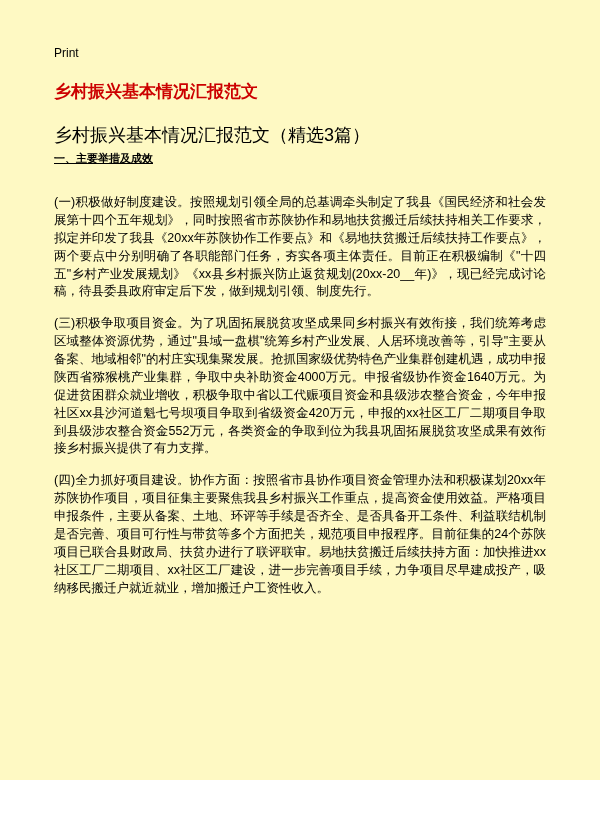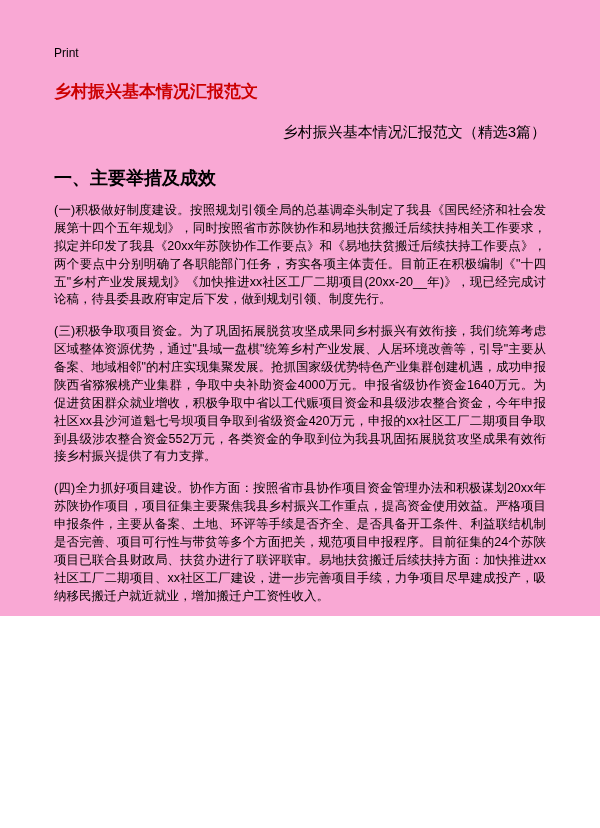--- a/index.html
+++ b/index.html
@@ -2,56 +2,56 @@
 <html><head>
 <meta charset="utf-8">
 <style>
   html, body {
     margin: 0;
     padding: 0;
     background: #ffffff;
   }
   .page {
     width: 600px;
-    height: 616px;
+    height: 780px;
     box-sizing: border-box;
     padding: 46px 54px 30px 54px;
-    background: #f9a8d4;
+    background: #fef9c3;
     color: #000000;
     font-family: "Liberation Sans", sans-serif;
     overflow: hidden;
   }
   .print-link {
     font-size: 12px;
     color: #000000;
     margin-bottom: 20px;
     cursor: pointer;
     width: max-content;
   }
   .doc-title {
     margin: 0 0 20px 0;
     font-size: 17px;
     font-weight: bold;
     color: #cc0000;
   }
   .doc-subtitle {
-    font-size: 15px;
+    font-size: 18px;
     font-weight: normal;
-    margin-bottom: 24px;
-    text-align: right;
+    margin-bottom: 4px;
   }
   .section-heading {
     font-size: 12.5px;
     font-weight: bold;
     margin-bottom: 14px;
   }
   .sub-heading {
-    font-size: 18px;
+    font-size: 11px;
     font-weight: bold;
-    margin-bottom: 12px;
+    margin-bottom: 28px;
+    text-decoration: underline;
   }
   p.body-para {
     margin: 0 0 14px 0;
     font-size: 12.5px;
     line-height: 1.43;
     text-align: justify;
     word-break: break-all;
   }
 </style>
 </head>
@@ -61,20 +61,20 @@
 
   <div class="print-link">Print</div>
 
   <h1 class="doc-title">乡村振兴基本情况汇报范文</h1>
 
   <div class="doc-subtitle">乡村振兴基本情况汇报范文（精选3篇）</div>
 
 
   <div class="sub-heading">一、主要举措及成效</div>
 
-  <p class="body-para">(一)积极做好制度建设。按照规划引领全局的总基调牵头制定了我县《国民经济和社会发展第十四个五年规划》，同时按照省市苏陕协作和易地扶贫搬迁后续扶持相关工作要求，拟定并印发了我县《20xx年苏陕协作工作要点》和《易地扶贫搬迁后续扶持工作要点》，两个要点中分别明确了各职能部门任务，夯实各项主体责任。目前正在积极编制《"十四五"乡村产业发展规划》《加快推进xx社区工厂二期项目(20xx-20__年)》，现已经完成讨论稿，待县委县政府审定后下发，做到规划引领、制度先行。</p>
+  <p class="body-para">(一)积极做好制度建设。按照规划引领全局的总基调牵头制定了我县《国民经济和社会发展第十四个五年规划》，同时按照省市苏陕协作和易地扶贫搬迁后续扶持相关工作要求，拟定并印发了我县《20xx年苏陕协作工作要点》和《易地扶贫搬迁后续扶持工作要点》，两个要点中分别明确了各职能部门任务，夯实各项主体责任。目前正在积极编制《"十四五"乡村产业发展规划》《xx县乡村振兴防止返贫规划(20xx-20__年)》，现已经完成讨论稿，待县委县政府审定后下发，做到规划引领、制度先行。</p>
 
 
   <p class="body-para">(三)积极争取项目资金。为了巩固拓展脱贫攻坚成果同乡村振兴有效衔接，我们统筹考虑区域整体资源优势，通过"县域一盘棋"统筹乡村产业发展、人居环境改善等，引导"主要从备案、地域相邻"的村庄实现集聚发展。抢抓国家级优势特色产业集群创建机遇，成功申报陕西省猕猴桃产业集群，争取中央补助资金4000万元。申报省级协作资金1640万元。为促进贫困群众就业增收，积极争取中省以工代赈项目资金和县级涉农整合资金，今年申报社区xx县沙河道魁七号坝项目争取到省级资金420万元，申报的xx社区工厂二期项目争取到县级涉农整合资金552万元，各类资金的争取到位为我县巩固拓展脱贫攻坚成果有效衔接乡村振兴提供了有力支撑。</p>
 
   <p class="body-para">(四)全力抓好项目建设。协作方面：按照省市县协作项目资金管理办法和积极谋划20xx年苏陕协作项目，项目征集主要聚焦我县乡村振兴工作重点，提高资金使用效益。严格项目申报条件，主要从备案、土地、环评等手续是否齐全、是否具备开工条件、利益联结机制是否完善、项目可行性与带贫等多个方面把关，规范项目申报程序。目前征集的24个苏陕项目已联合县财政局、扶贫办进行了联评联审。易地扶贫搬迁后续扶持方面：加快推进xx社区工厂二期项目、xx社区工厂建设，进一步完善项目手续，力争项目尽早建成投产，吸纳移民搬迁户就近就业，增加搬迁户工资性收入。</p>
 
 </div>
 
 </body></html>

